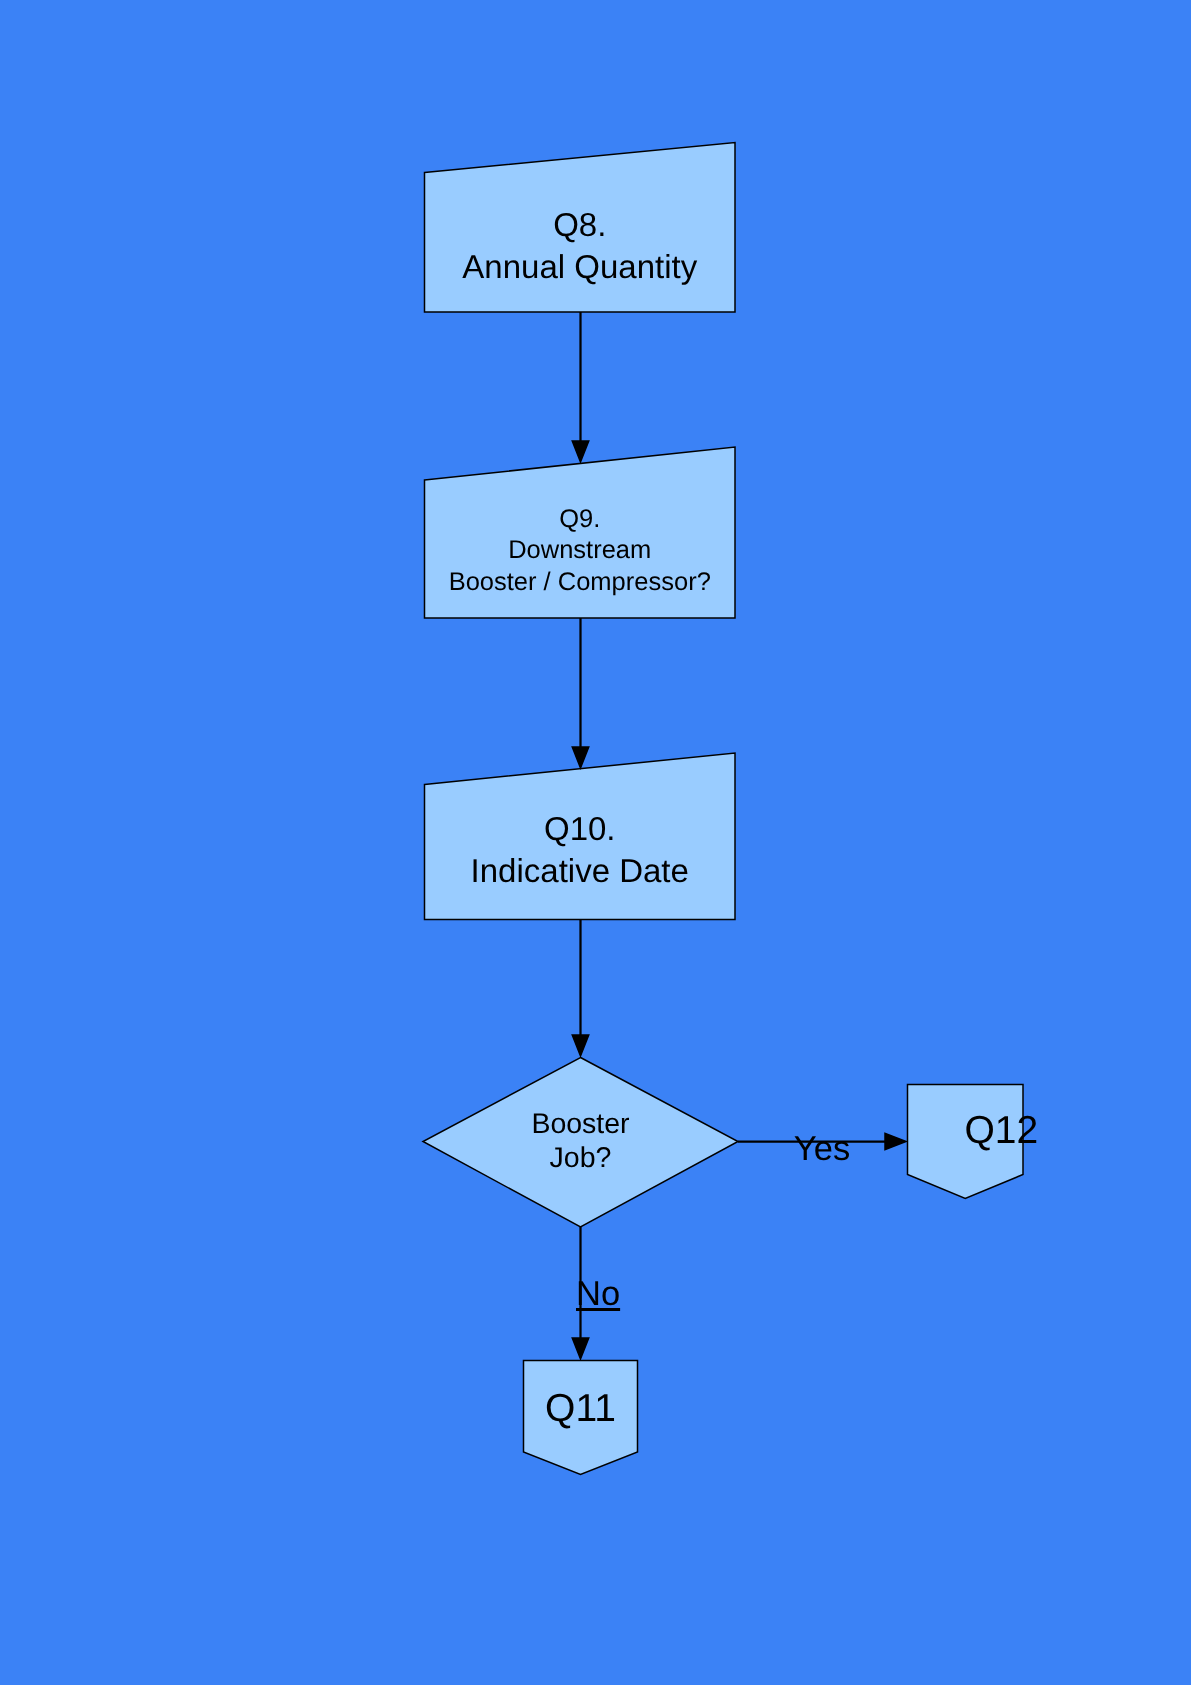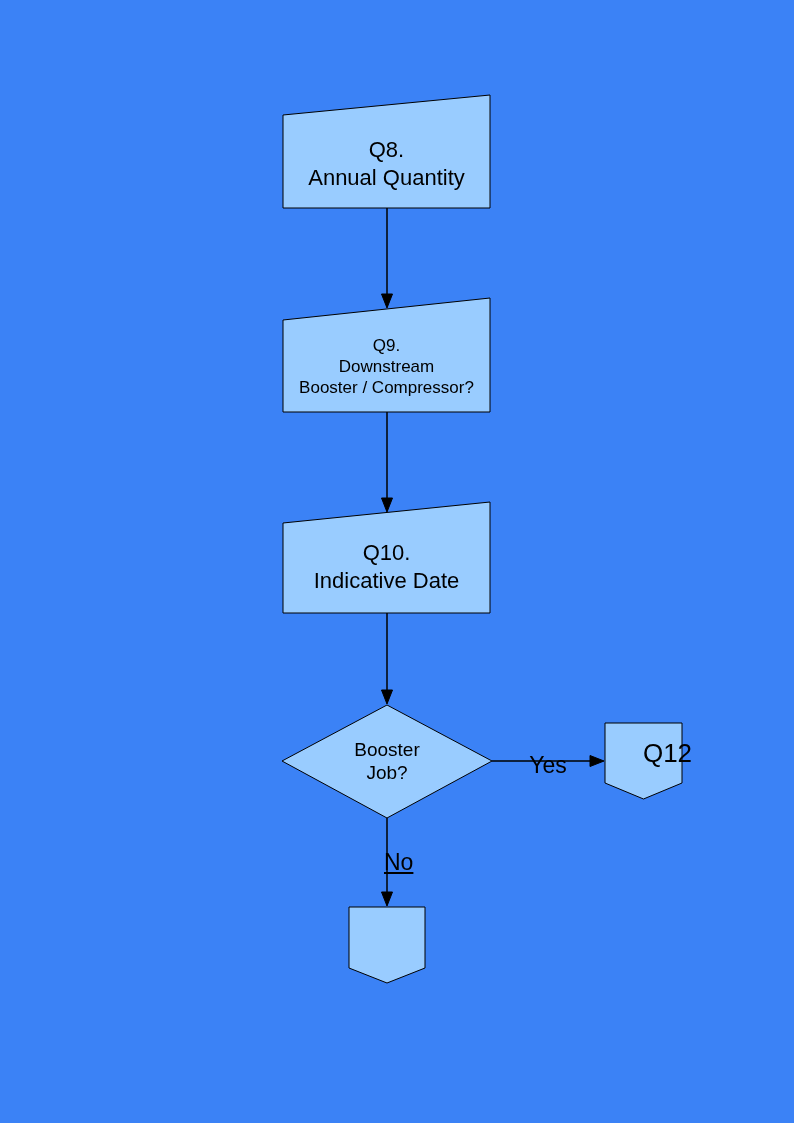--- a/index.html
+++ b/index.html
@@ -118,18 +118,19 @@
 Booster / Compressor?</div>
 
   <div class="node-label label-lg" style="left:283px; top:521px; width:207px; height:92px;">Q10.
 Indicative Date</div>
 
   <div class="node-label label-diamond" style="left:287px; top:735px; width:200px; height:52px;">Booster
 Job?</div>
 
   <div class="node-label label-connector" style="left:605px; top:723px; width:77px; height:60px;margin-left:24px;">Q12</div>
 
+  <div class="node-label label-connector" style="left:349px; top:907px; width:76px; height:61px;">Q11</div>
 
   <div class="edge-label center" style="left:508px; top:752px; width:80px; height:26px;">Yes</div>
 
   <div class="edge-label" style="left:384px; top:849px; width:44px; height:26px;text-decoration:underline;">No</div>
 
 </div>
 
 </body></html>

